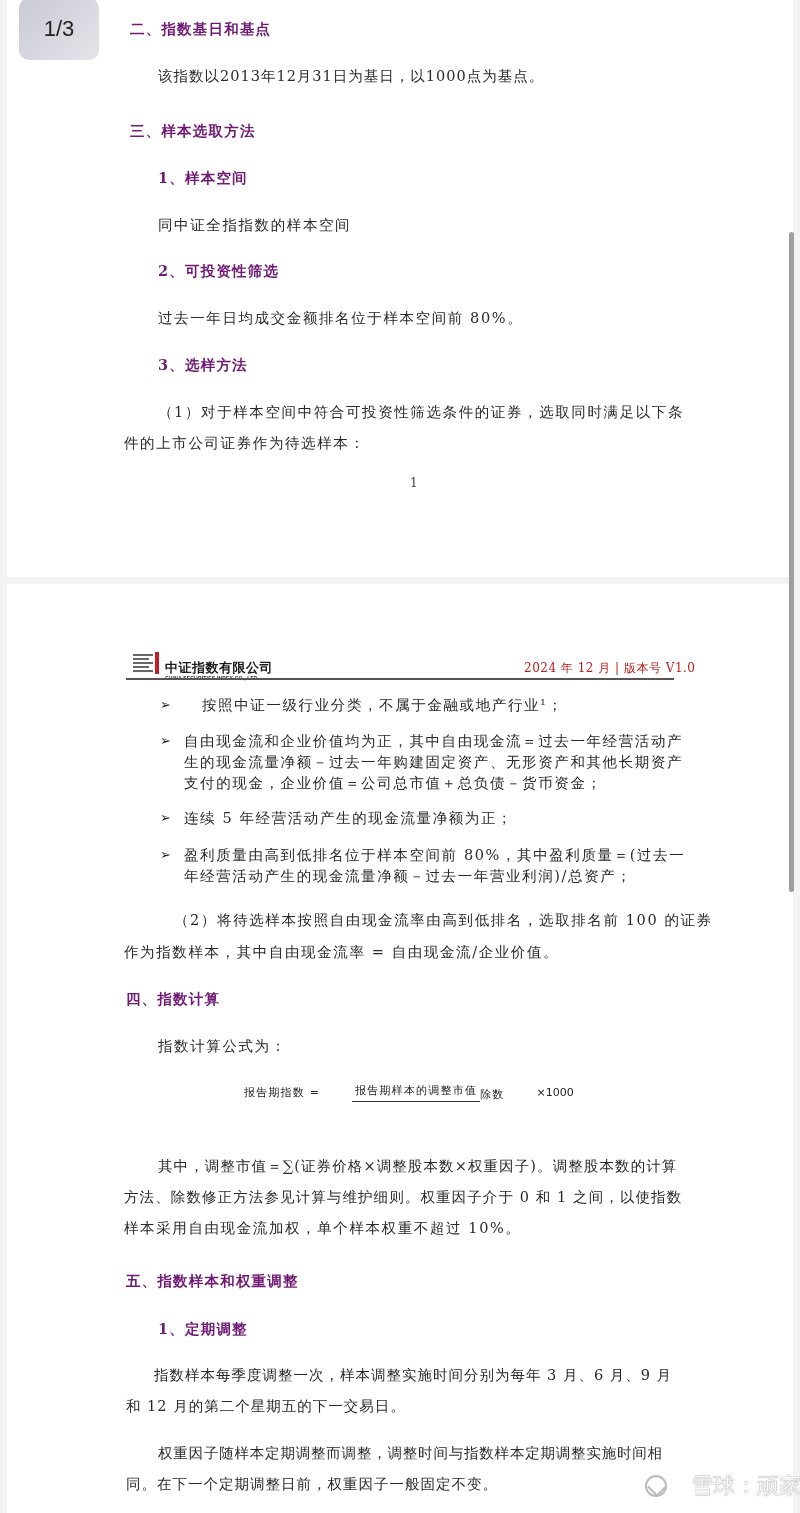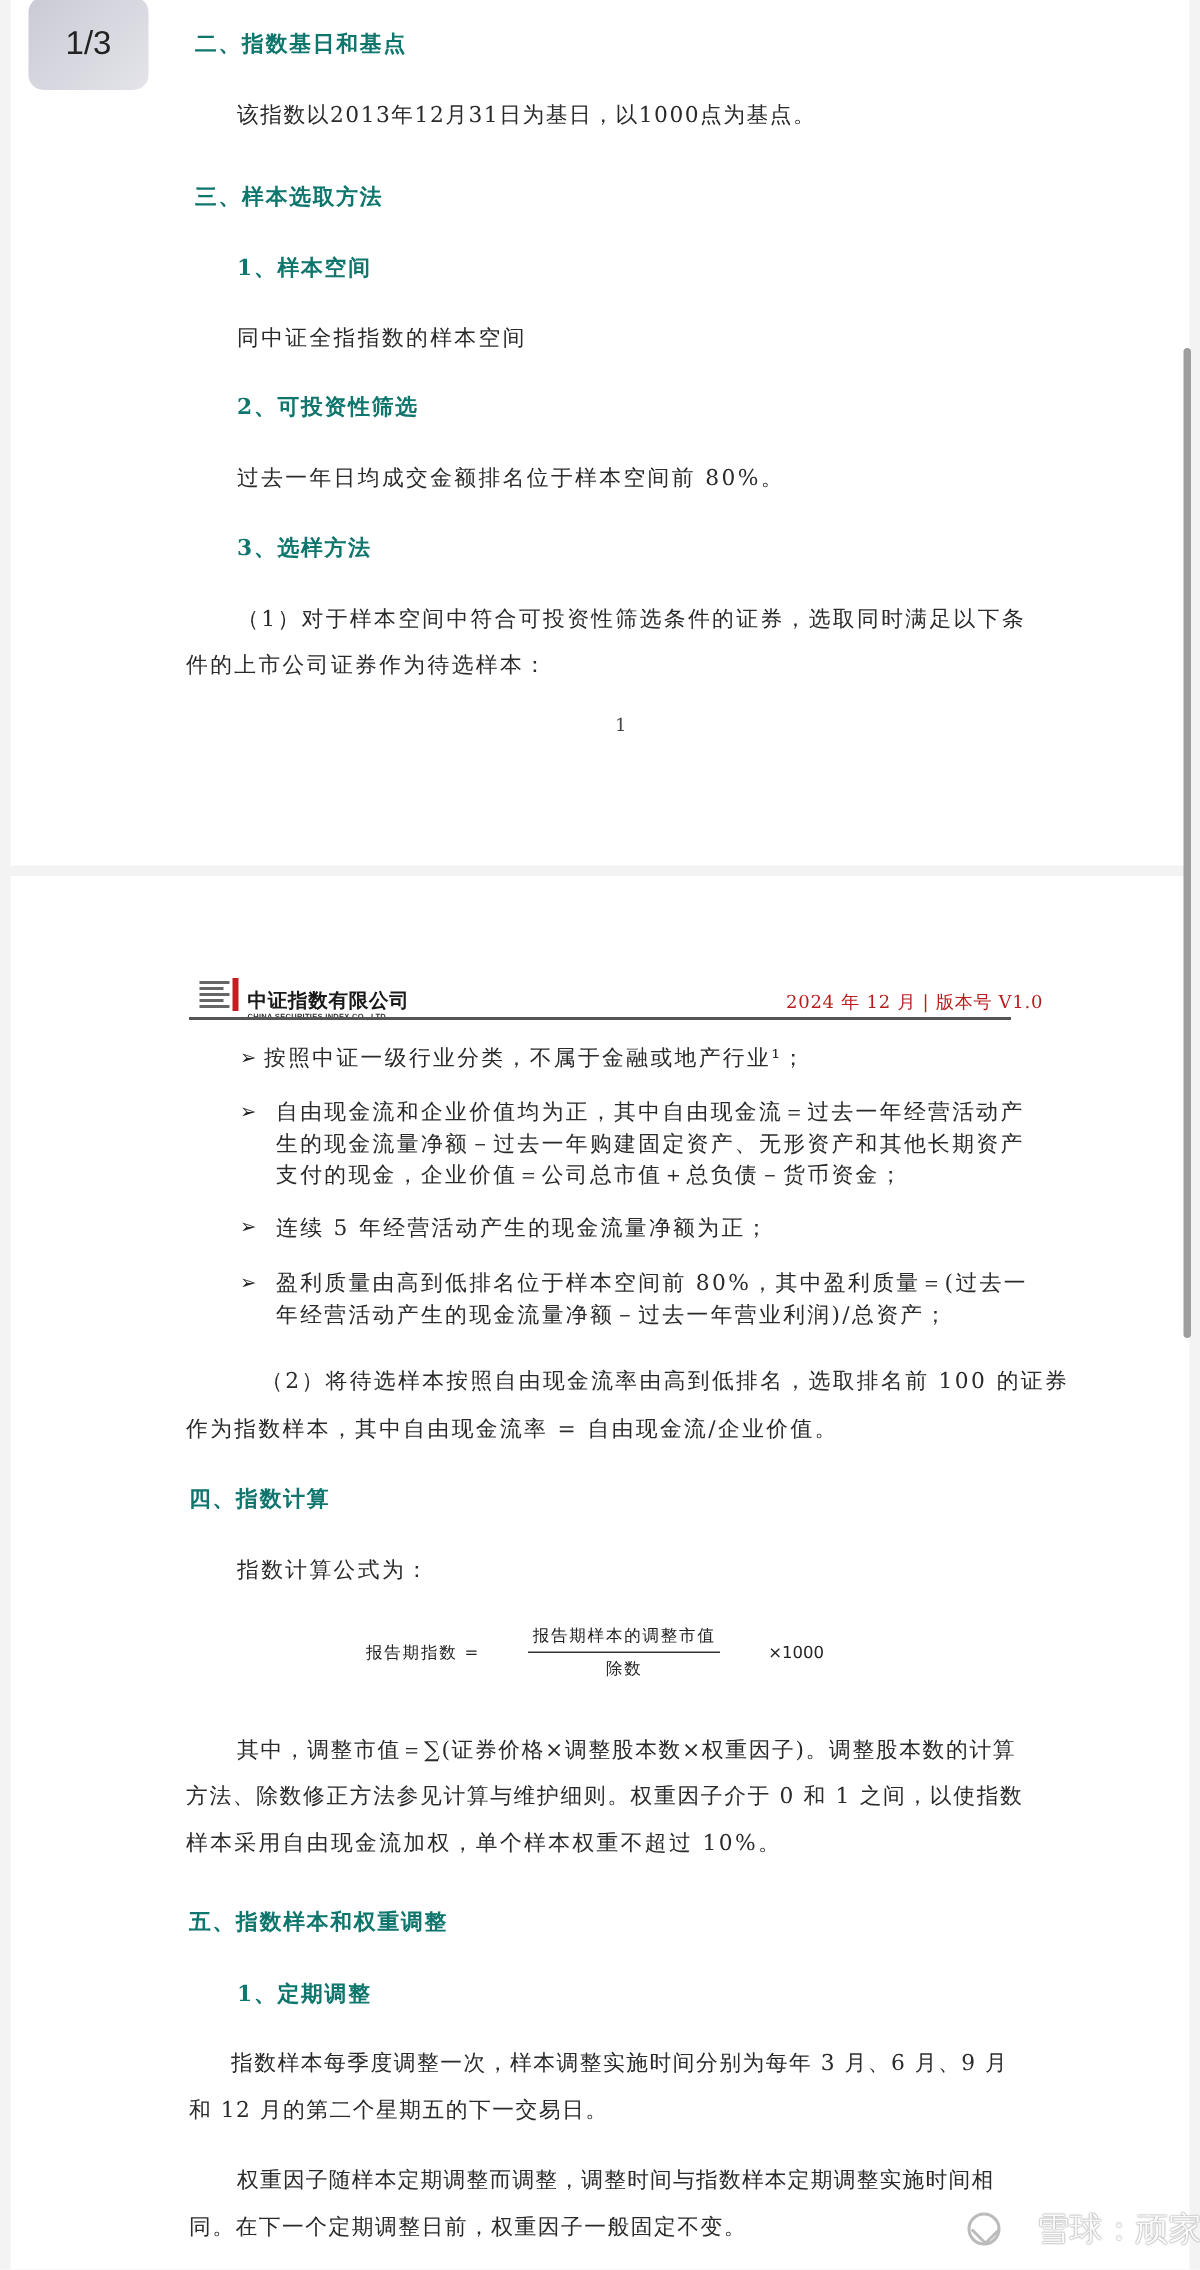--- a/index.html
+++ b/index.html
@@ -13,40 +13,40 @@
   .badge {
     position: absolute; left: 19px; top: 0; width: 80px; height: 60px;
     border-radius: 0 0 10px 10px; border-radius: 10px;
     background: linear-gradient(135deg, #c9cad4 0%, #e4e4ea 100%);
     color: #222; font-family: "Liberation Sans", "DejaVu Sans", sans-serif;
     font-size: 22px; display: flex; align-items: center; justify-content: center;
     top: -2px; height: 62px;
   }
 
   .t { position: absolute; font-size: 14.5px; letter-spacing: 1.6px; white-space: nowrap; color: #2a2a2a; }
-  .h { font-weight: bold; letter-spacing: 1.2px; color: #0f766e; }
+  .h { font-weight: bold; letter-spacing: 1.2px; color: #701a75; }
 
   .pagenum { position: absolute; left: 410px; top: 476px; font-size: 12px; color: #444; }
 
   
   .logo { position: absolute; left: 133px; top: 645px; display: flex; align-items: center; }
   .logo-mark { width: 28px; height: 22px; position: relative; }
   .logo-mark .bar { position: absolute; left: 0; height: 2px; background: #666; }
   .logo-mark .red { position: absolute; right: 2px; top: 0; width: 4px; height: 22px; background: #c41e24; }
   .logo-text { margin-left: 4px; display: flex; flex-direction: column; line-height: 1; }
   .logo-cn { font-family: "DejaVu Sans", sans-serif; font-weight: bold; font-size: 13px; color: #1a1a1a; letter-spacing: 0.5px; margin-top: 16px; }
   .logo-en { font-family: "Liberation Sans", sans-serif; font-size: 5px; font-weight: bold; color: #333; margin-top: 2px; letter-spacing: 0.2px; }
   .hdr-right { position: absolute; left: 524px; top: 660px; font-size: 12px; letter-spacing: 0.5px; color: #b91c1c; white-space: nowrap; }
   .hdr-rule { position: absolute; left: 126px; top: 678px; width: 548px; height: 2px; background: #555; }
 
   .bullet { position: absolute; left: 160px; font-size: 13px; color: #222; }
 
   
   .formula { position: absolute; left: 244px; top: 1083px; display: flex; align-items: center; font-size: 11px; letter-spacing: 1.2px; color: #222; gap: 28px; }
-  .frac { display: flex; flex-direction: column; align-items: center; margin: 0 4px; }
+  .frac { display: flex; align-items: center; margin: 0 4px; }
   .frac .num { padding: 0 3px 3px; border-bottom: 1.5px solid #333; white-space: nowrap; }
   .frac .den { padding-top: 3px; }
   .times { font-family: "DejaVu Sans", sans-serif; letter-spacing: 0; }
 
   .scrollbar { position: absolute; left: 789px; top: 232px; width: 5px; height: 660px; border-radius: 3px; background: #9e9e9e; }
 
   .watermark { position: absolute; left: 645px; top: 1471px; display: flex; align-items: center; color: rgba(255,255,255,0.95); font-family: "DejaVu Sans", sans-serif; font-size: 22px; text-shadow: 0 0 1px #999, 0 0 1px #999; white-space: nowrap; gap: 18px; }
   .wm-icon { width: 22px; height: 22px; border-radius: 50%; border: 2px solid #bbb; margin-right: 6px; position: relative; }
   .wm-icon::after { content: ""; position: absolute; left: 3px; top: 3px; width: 12px; height: 12px; border-left: 2px solid #bbb; border-bottom: 2px solid #bbb; transform: rotate(-45deg); }
 </style>
@@ -82,21 +82,21 @@
   </div>
   <div class="logo-text">
     <span class="logo-cn">中证指数有限公司</span>
     <span class="logo-en">CHINA SECURITIES INDEX CO., LTD.</span>
   </div>
 </div>
 <div class="hdr-right">2024 年 12 月 | 版本号 V1.0</div>
 <div class="hdr-rule"></div>
 
 <div class="bullet" style="top:697px;">➢</div>
-<div class="t" style="left:176px;top:696px;">按照中证一级行业分类，不属于金融或地产行业¹；</div>
+<div class="t" style="left:202px;top:696px;">按照中证一级行业分类，不属于金融或地产行业¹；</div>
 
 <div class="bullet" style="top:733px;">➢</div>
 <div class="t" style="left:184px;top:732px;">自由现金流和企业价值均为正，其中自由现金流＝过去一年经营活动产</div>
 <div class="t" style="left:184px;top:753px;">生的现金流量净额－过去一年购建固定资产、无形资产和其他长期资产</div>
 <div class="t" style="left:184px;top:774px;">支付的现金，企业价值＝公司总市值＋总负债－货币资金；</div>
 
 <div class="bullet" style="top:810px;">➢</div>
 <div class="t" style="left:184px;top:809px;text-align:right;">连续 5 年经营活动产生的现金流量净额为正；</div>
 
 <div class="bullet" style="top:847px;">➢</div>

